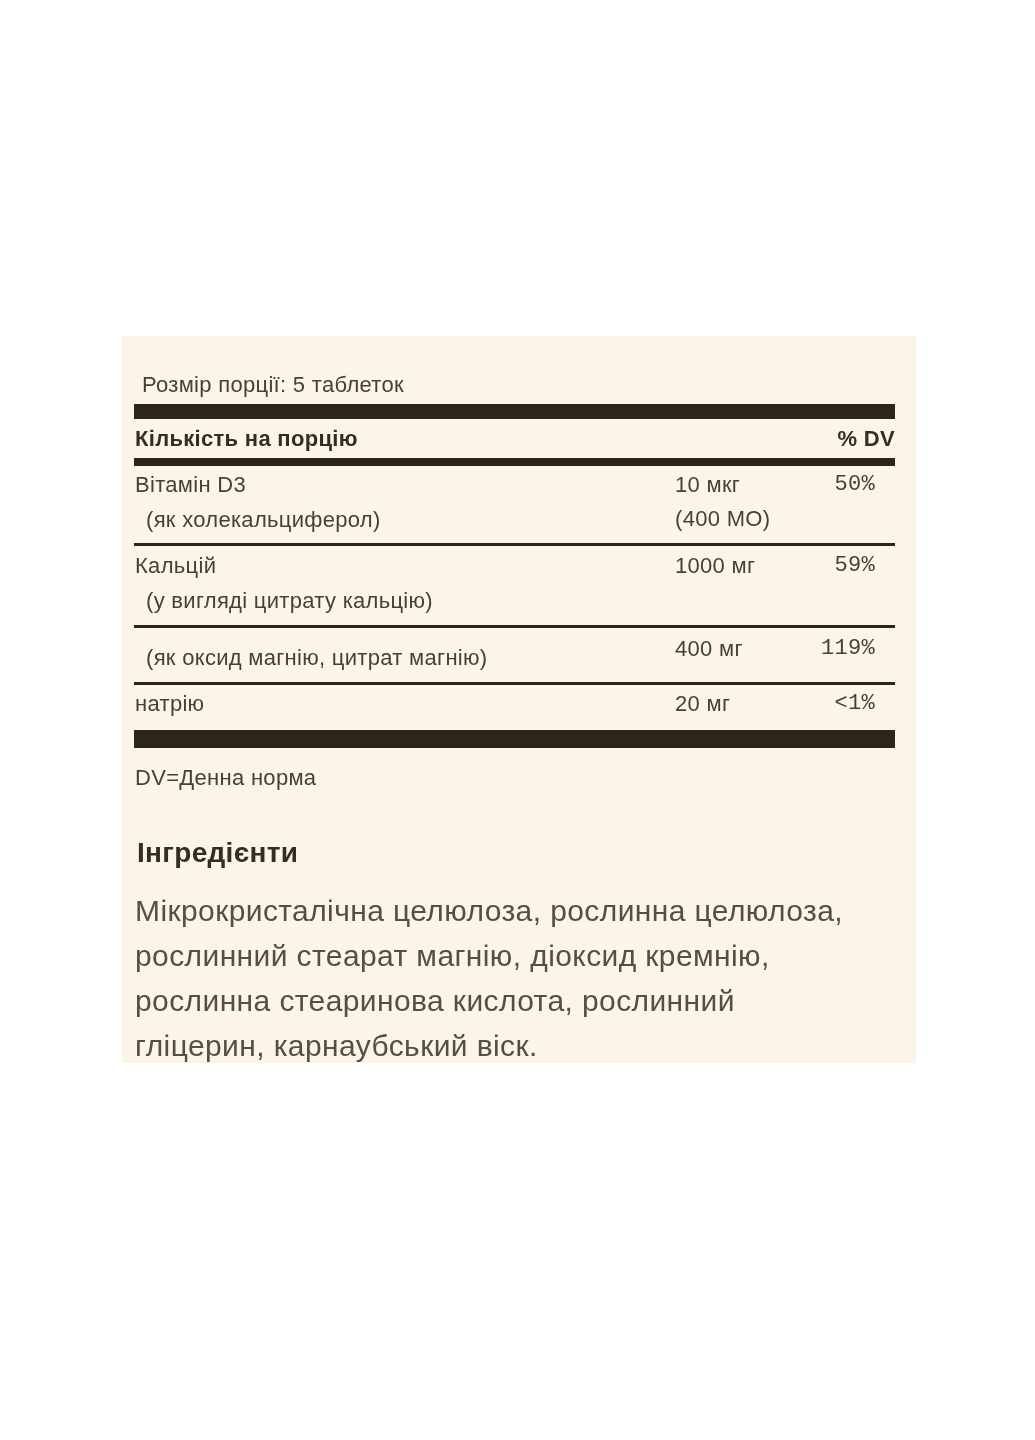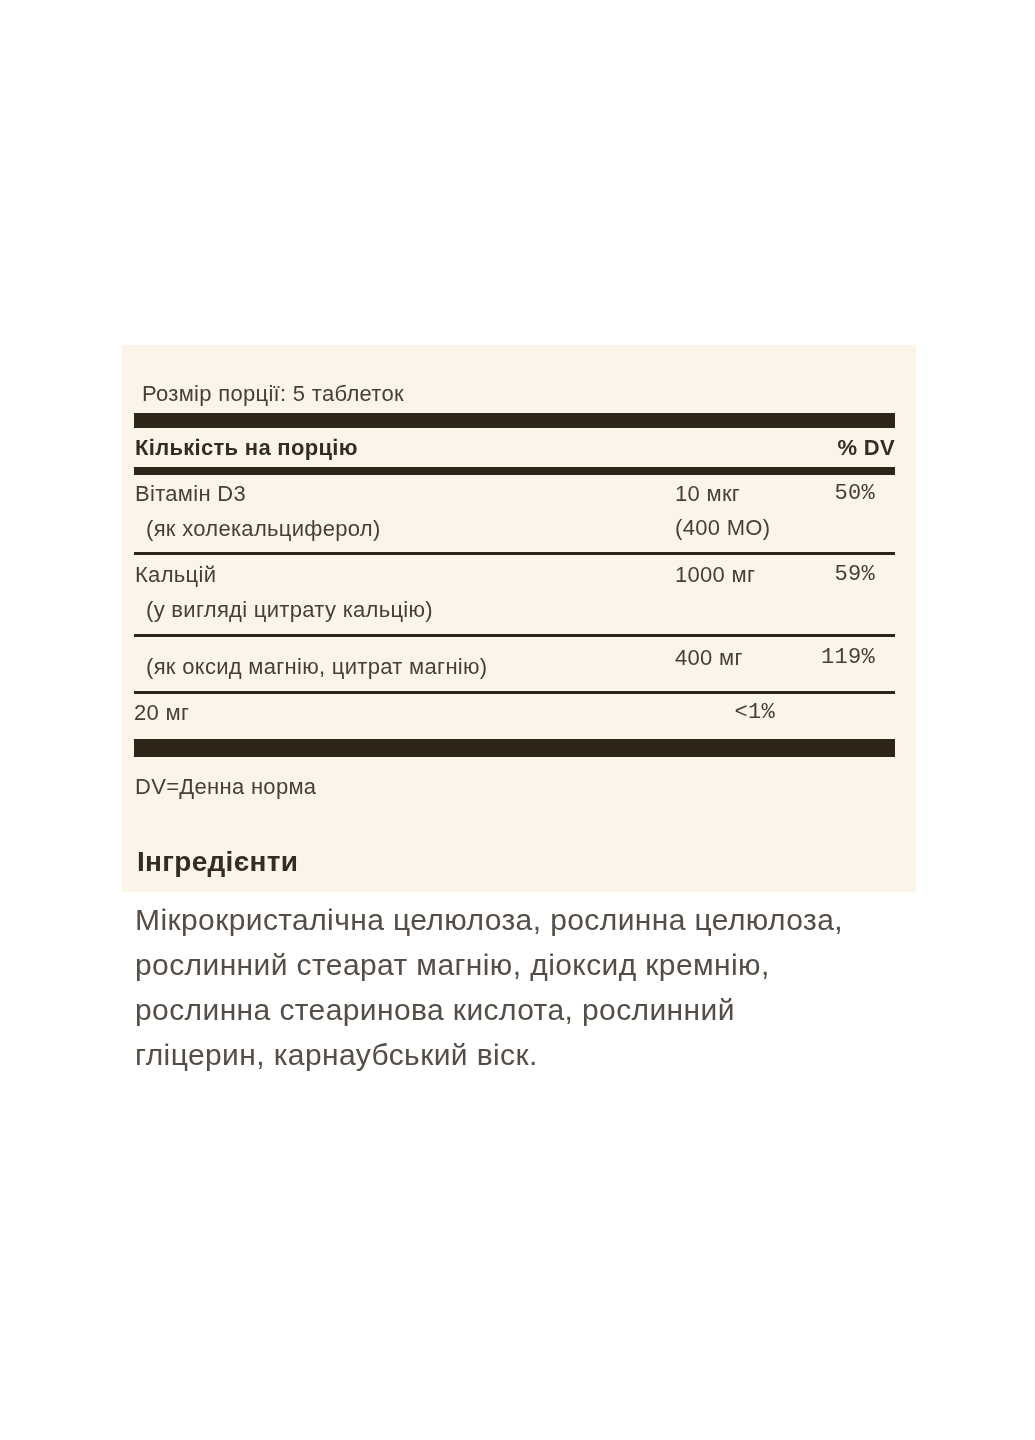--- a/index.html
+++ b/index.html
@@ -10,21 +10,21 @@
     --text_soft:#544E46;
   }
   *{margin:0;padding:0;box-sizing:border-box;}
   html,body{background:#ffffff;}
   body{
     width:1035px;height:1440px;position:relative;
     font-family:"Liberation Sans","DejaVu Sans",sans-serif;
     color:var(--text_main);
   }
   .panel{
-    position:absolute;left:122px;top:345px;width:794px;height:547px;
+    position:absolute;left:122px;top:336px;width:794px;height:727px;
     background:var(--panel_bg);
   }
   .inner{margin:0 21px 0 12px;}
   .serving{
     padding:36px 0 6px 8px;font-size:22px;line-height:26px;
     color:var(--text_main);letter-spacing:.3px;
   }
   .bar-thick{height:15px;background:var(--bar);}
   .bar-thick.bottom{height:18px;}
   .bar-thin{height:8px;background:var(--bar);}
@@ -103,20 +103,23 @@
       <div class="name-cell">
         <div class="detail">(як оксид магнію, цитрат магнію)</div>
       </div>
       <div class="amount-cell">
         <div class="amount">400 мг</div>
       </div>
       <div class="dv-cell">119%</div>
     </div>
 
     <div class="row r4">
+      <div class="name-cell">
+        <div class="name">натрію</div>
+      </div>
       <div class="amount-cell">
         <div class="amount">20 мг</div>
       </div>
       <div class="dv-cell">&lt;1%</div>
     </div>
 
     <div class="bar-thick bottom"></div>
 
     <div class="footnote">DV=Денна норма</div>
 

